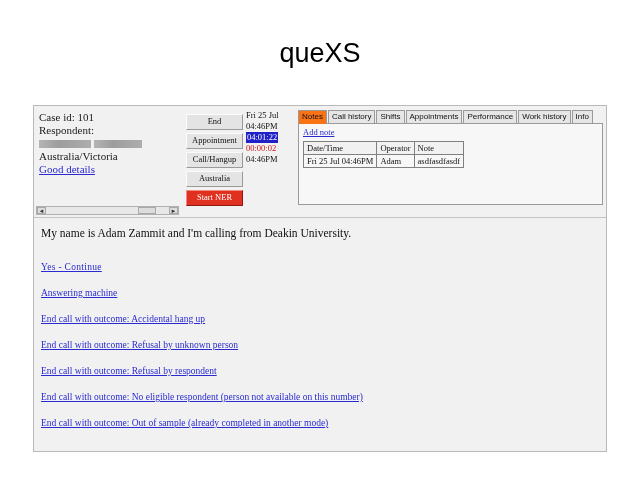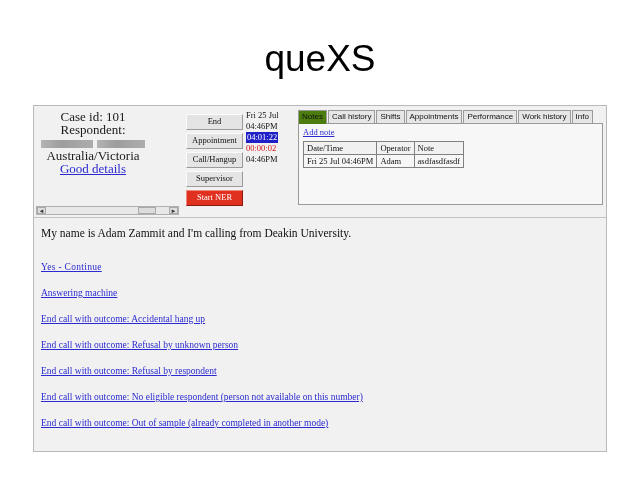--- a/index.html
+++ b/index.html
@@ -9,21 +9,21 @@
   body {
     width: 640px;
     height: 480px;
     background: #ffffff;
     font-family: "Liberation Serif", serif;
     overflow: hidden;
   }
   .app-title {
     text-align: center;
     font-family: "Liberation Sans", sans-serif;
-    font-size: 37px;
+    font-size: 27px;
     color: #000000;
     margin-top: 38px;
     letter-spacing: 0px;
   }
   .screen {
     position: absolute;
     left: 33px;
     top: 105px;
     width: 574px;
     height: 347px;
@@ -37,24 +37,23 @@
     left: 0;
     top: 0;
     width: 100%;
     height: 100px;
   }
   .case-panel {
     position: absolute;
     left: 5px;
     top: 5px;
     width: 108px;
-    font-size: 13px;
+    font-size: 11px;
     color: #1a1a1a;
     line-height: 12px;
-    text-align: center;
   }
   .case-panel .line {
     margin-bottom: 1px;
     white-space: nowrap;
   }
   .redacted {
     display: inline-block;
     height: 8px;
     background: linear-gradient(90deg,#b4b4b4 0%, #9d9d9d 40%, #adadad 100%);
     vertical-align: middle;
@@ -145,21 +144,21 @@
     border: 1px solid #9a9a9a;
     border-bottom: none;
     background: #e6e6e6;
     color: #111111;
     margin-right: 1px;
     cursor: pointer;
     font-family: "Liberation Sans", sans-serif;
     white-space: nowrap;
   }
   .tab.active {
-    background: #4d7c0f;
+    background: #f97316;
     position: relative;
     top: 1px;
     padding-bottom: 2px;
   }
   .notes-body {
     border: 1px solid #9a9a9a;
     border-top: none;
     background: #f7f7f7;
     height: 81px;
     box-sizing: border-box;
@@ -286,21 +285,21 @@
       <div class="line">Australia/Victoria</div>
       <div class="line"><span class="link">Good details</span></div>
     </div>
 
     <div class="field-strip"></div>
 
     <div class="btn-col">
       <div class="winbtn">End</div>
       <div class="winbtn">Appointment</div>
       <div class="winbtn">Call/Hangup</div>
-      <div class="winbtn">Supervisor</div>
+      <div class="winbtn">Australia</div>
       <div class="winbtn alert">Start NER</div>
     </div>
 
     <div class="time-col">
       <div>Fri 25 Jul</div>
       <div>04:46PM</div>
       <div><span class="hl-blue">04:01:22</span></div>
       <div><span class="hl-red">00:00:02</span></div>
       <div>04:46PM</div>
     </div>

